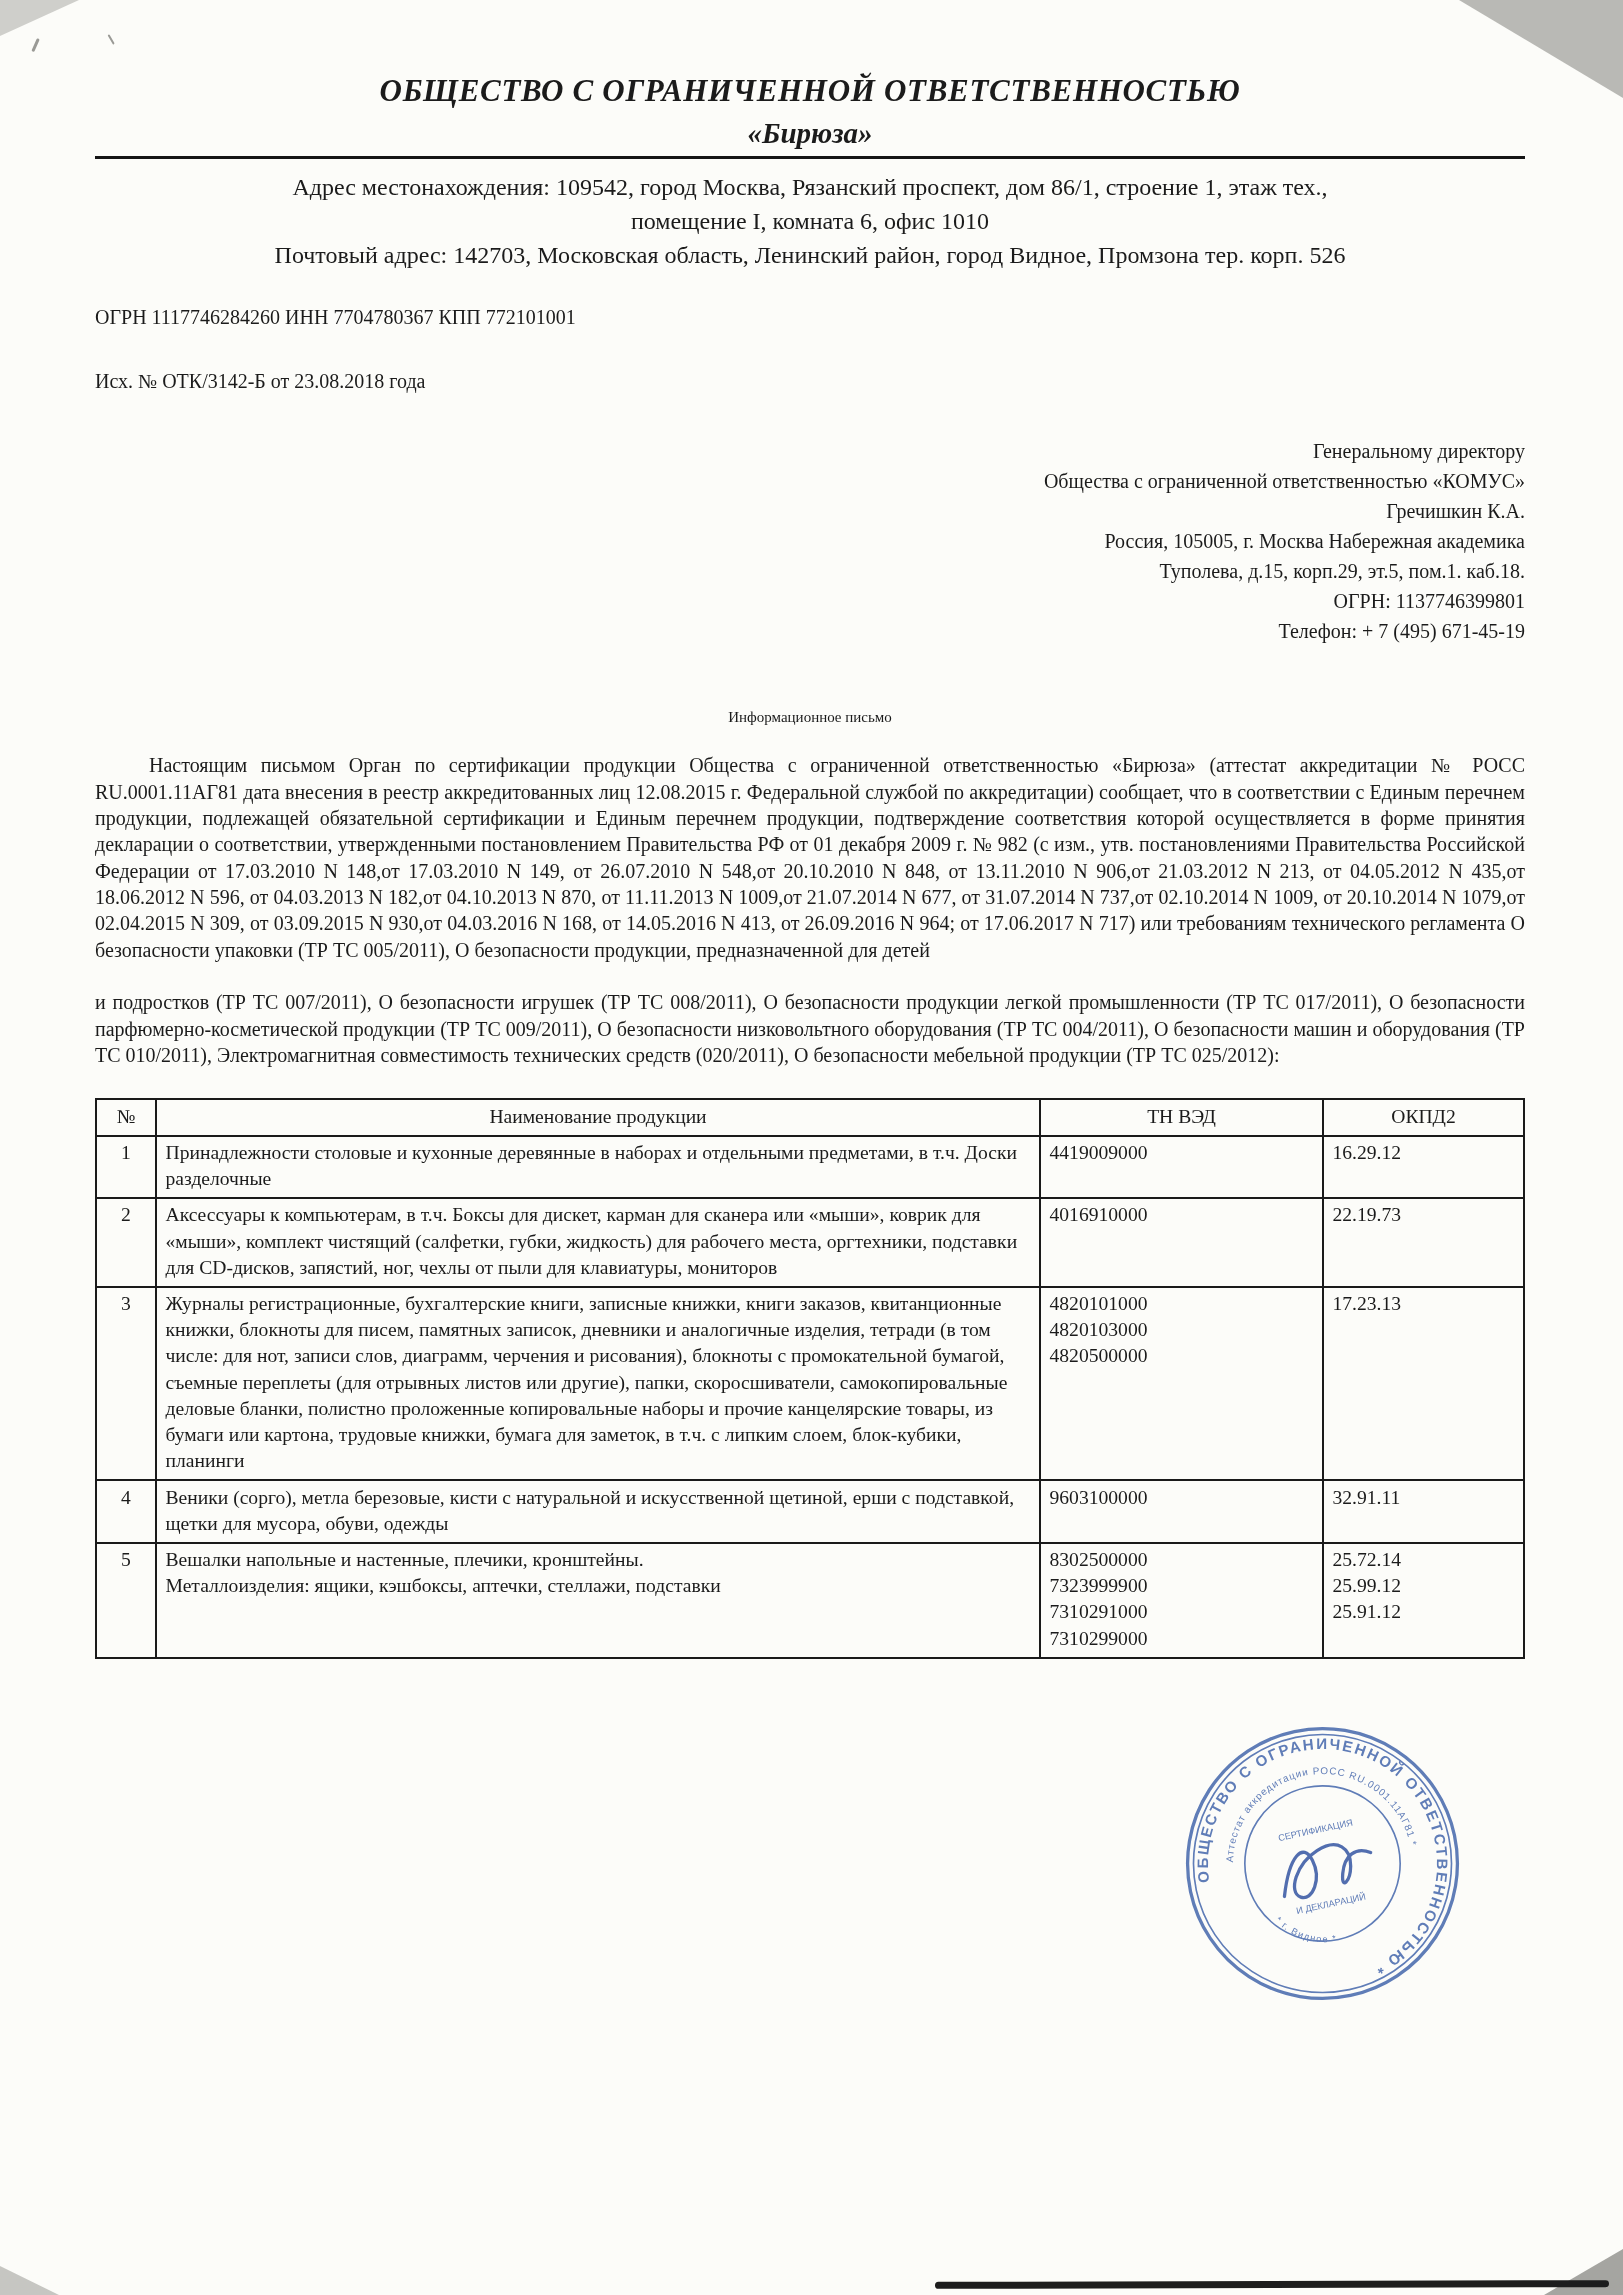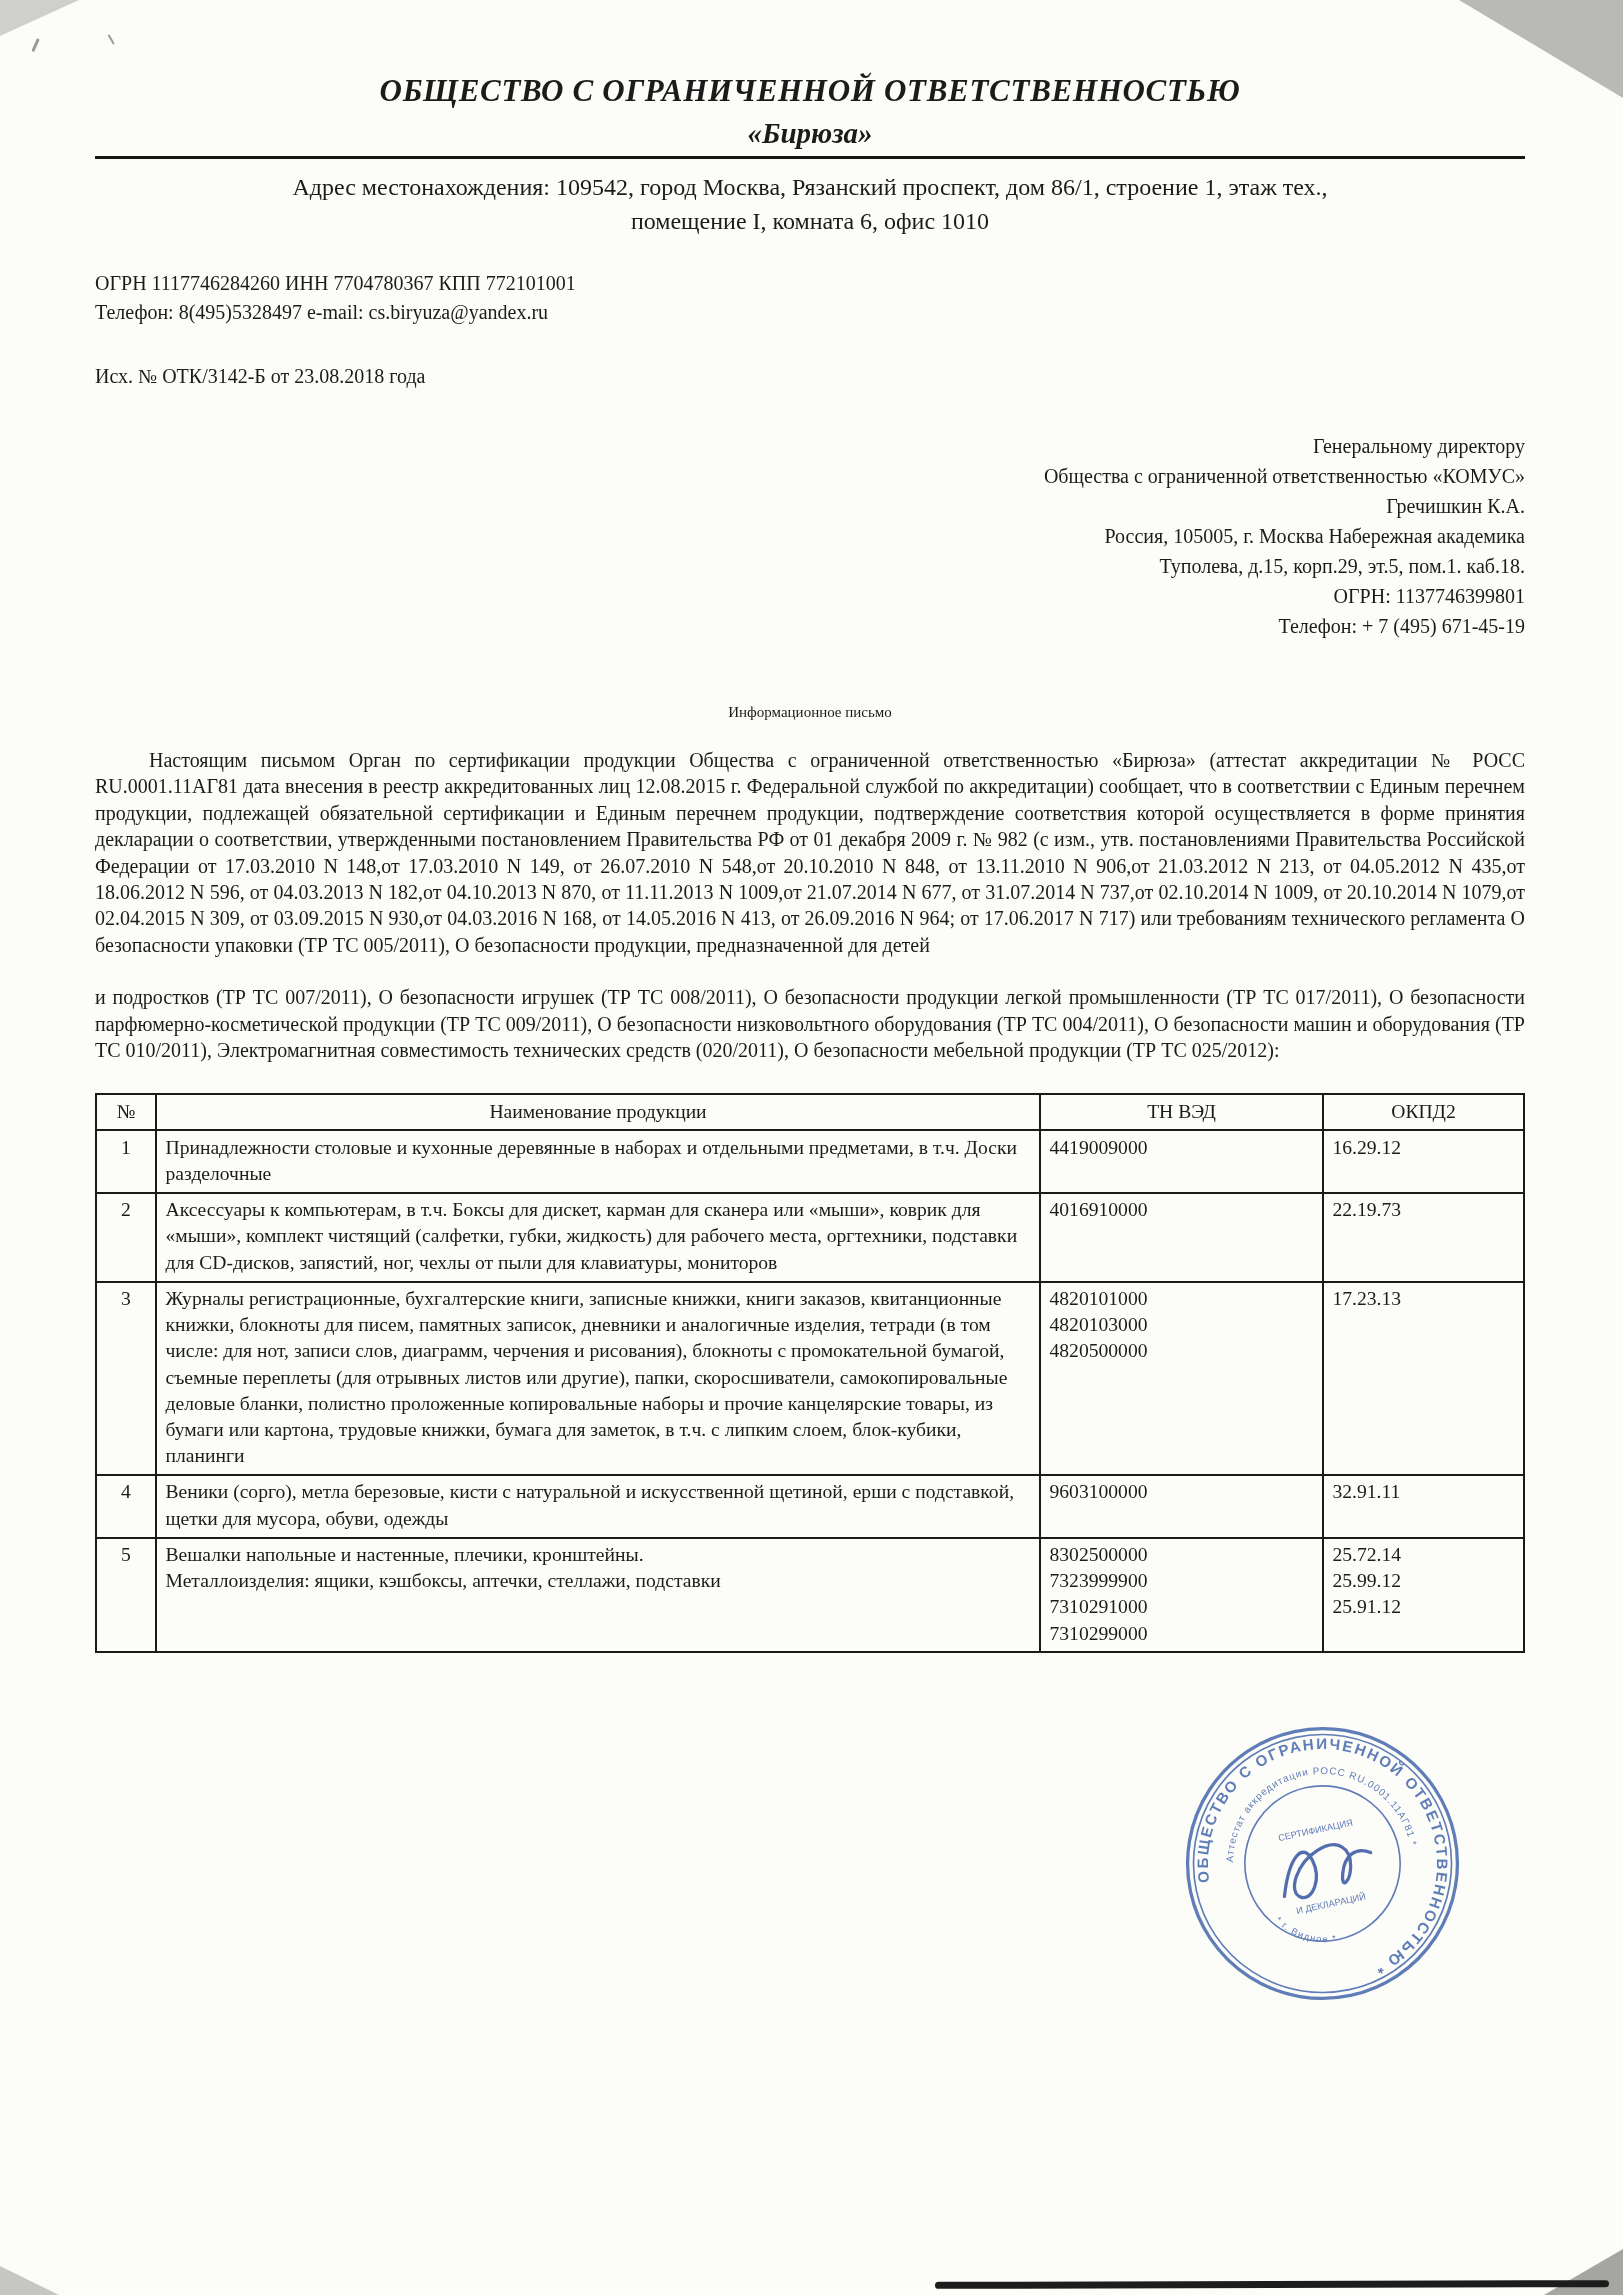--- a/index.html
+++ b/index.html
@@ -86,25 +86,25 @@
 
   <div class="content">
 
     <div class="org-name">ОБЩЕСТВО С ОГРАНИЧЕННОЙ ОТВЕТСТВЕННОСТЬЮ</div>
     <div class="org-name2">«Бирюза»</div>
     <hr class="head-rule">
 
     <div class="addr-block">
       <div class="addr">Адрес местонахождения: 109542, город Москва, Рязанский проспект, дом 86/1, строение 1, этаж тех.,</div>
       <div class="addr">помещение I, комната 6, офис 1010</div>
+      <div class="addr">Почтовый адрес: 142703, Московская область, Ленинский район, город Видное, Промзона тер. корп. 526</div>
     </div>
 
     <div class="reg-block">
       <div class="reg">ОГРН 1117746284260 ИНН 7704780367 КПП 772101001</div>
-      <div class="reg">Телефон: 8(495)5328497 e-mail: cs.biryuza@yandex.ru</div>
     </div>
 
     <div class="outgoing">Исх. № ОТК/3142-Б от 23.08.2018 года</div>
 
     <div class="recipient">
       <div>Генеральному директору</div>
       <div>Общества с ограниченной ответственностью «КОМУС»</div>
       <div>Гречишкин К.А.</div>
       <div>Россия, 105005, г. Москва Набережная академика</div>
       <div>Туполева, д.15, корп.29, эт.5, пом.1. каб.18.</div>

